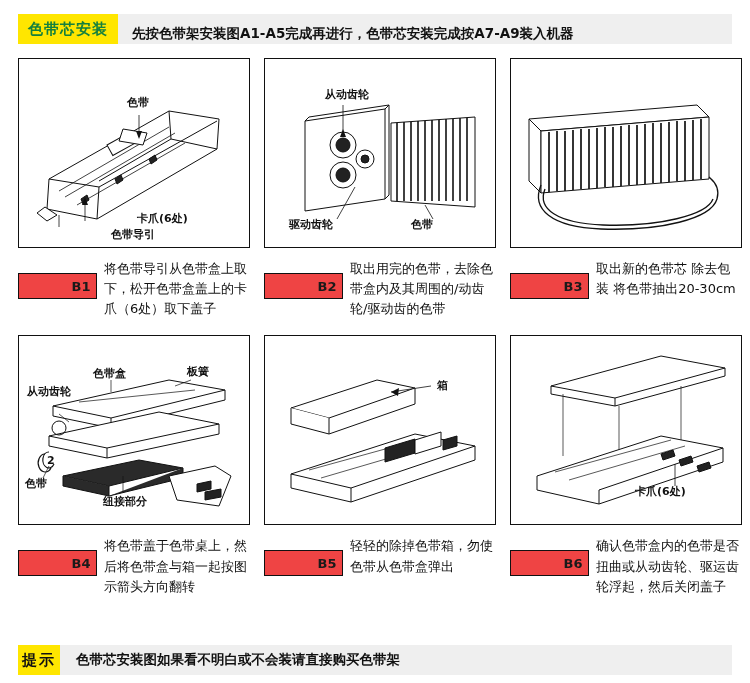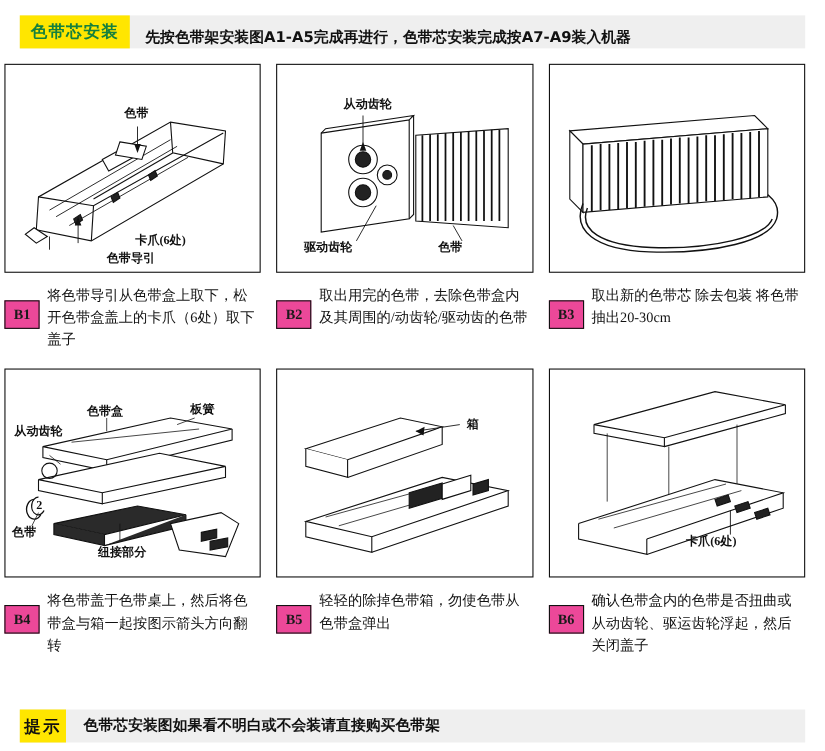--- a/index.html
+++ b/index.html
@@ -34,26 +34,25 @@
     font-size:13.5px;
     font-weight:bold;
     color:#111;
     padding-left:14px;
     white-space:nowrap;
     margin-top:10px;
   }
 
   
   .grid{
-    margin:14px 18px 0 4px;
+    margin:14px 18px 0 18px;
     display:grid;
     grid-template-columns:repeat(3,1fr);
     column-gap:14px;
     row-gap:0;
-    font-family:Liberation Serif, serif;
   }
   .cell{display:flex;flex-direction:column;}
   .figure{
     border:1px solid #111;
     height:190px;
     box-sizing:border-box;
     position:relative;
     overflow:hidden;
     background:#fff;
   }
@@ -64,21 +63,22 @@
     min-height:62px;
   }
   .step-badge{
     flex:0 0 auto;
     width:30px;height:24px;
     border:1px solid #111;
     font-size:13px;font-weight:bold;
     display:flex;align-items:center;justify-content:center;
     margin-right:7px;
     margin-top:16px;
-    background:#ec4899;
+    background:#ef4444;
+    padding-left:47px;
   }
   .caption-text{
     font-size:13px;
     line-height:1.55;
     color:#111;
     padding-top:2px;
   }
   .row2{margin-top:16px;}
 
   

